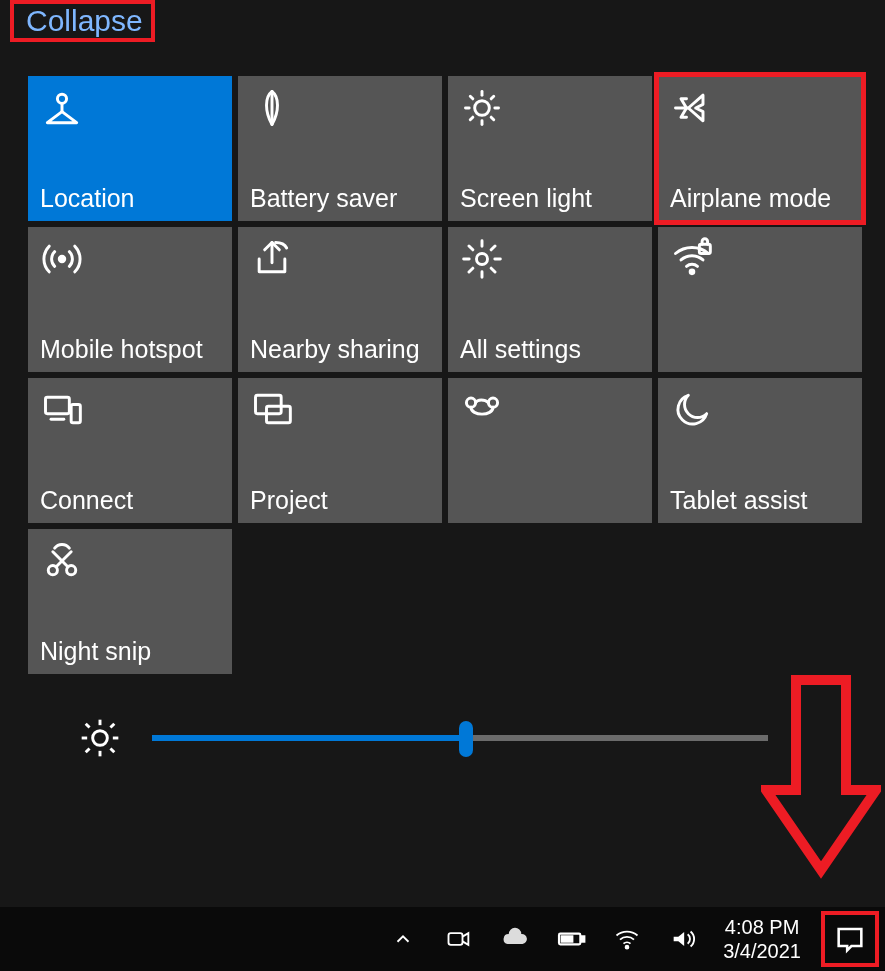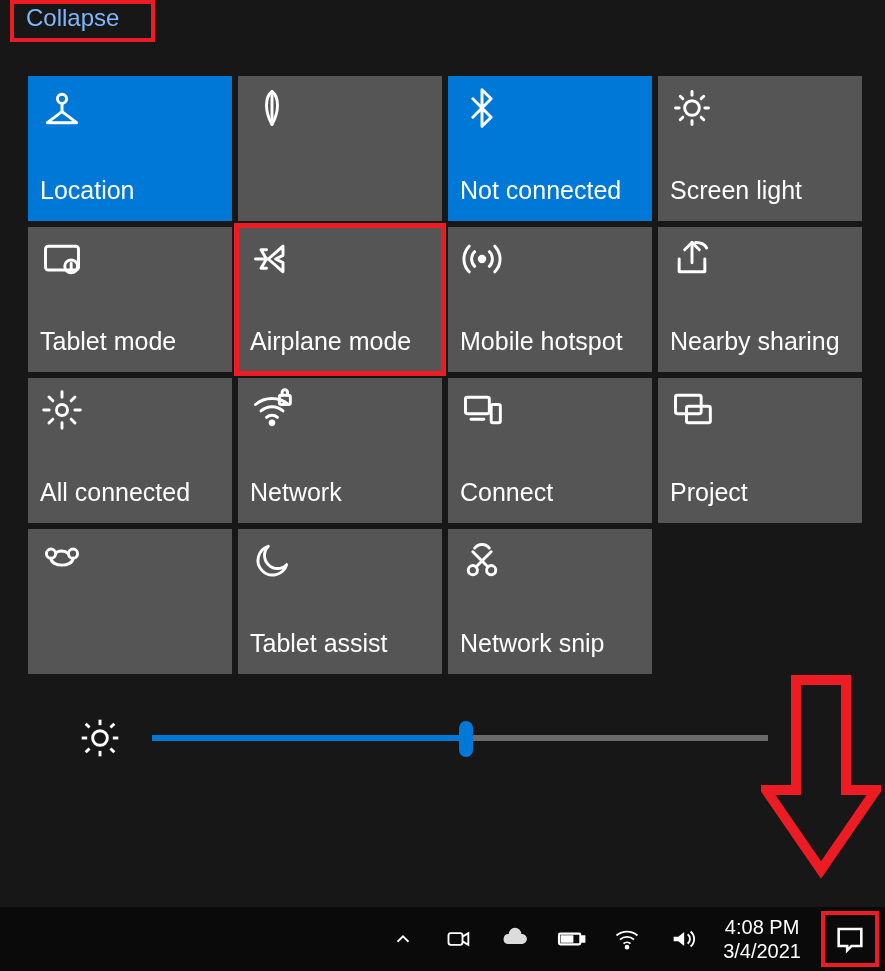--- a/index.html
+++ b/index.html
@@ -10,21 +10,21 @@
     font-family: "Segoe UI", Arial, sans-serif;
     color: #fff;
     overflow: hidden;
     position: relative;
   }
   .collapse-link {
     position: absolute;
     top: 2px;
     left: 18px;
     color: #7fb7ff;
-    font-size: 24px;
+    font-size: 30px;
     padding: 2px 8px;
     cursor: pointer;
   }
   .collapse-highlight {
     position: absolute;
     top: 0px;
     left: 10px;
     width: 145px;
     height: 42px;
     border: 4px solid #ed1c24;
@@ -34,21 +34,21 @@
     position: absolute;
     top: 76px;
     left: 28px;
     display: grid;
     grid-template-columns: repeat(4, 204px);
     grid-auto-rows: 145px;
     gap: 6px;
   }
   .tile {
     background: #555555;
-    padding: 10px 12px 16px 12px;
+    padding: 10px 12px 8px 12px;
     display: flex;
     flex-direction: column;
     justify-content: space-between;
     cursor: pointer;
     position: relative;
     gap: 42px;
   }
   .tile.active { background: #0078d7; }
   .tile .icon { height: 44px; width: 44px; }
   .tile .label { font-size: 25px; white-space: nowrap; }
@@ -144,58 +144,41 @@
       </span>
       <span class="label">Location</span>
     </div>
     <div class="tile">
       <span class="icon">
         <svg viewBox="0 0 24 24" fill="none" stroke="#fff" stroke-width="1.6" stroke-linecap="round" stroke-linejoin="round">
           <path d="M12 3 C8 6 8 14 12 21 C16 14 16 6 12 3 Z"></path>
           <line x1="12" y1="3" x2="12" y2="21"></line>
         </svg>
       </span>
-    </div>
-    <div class="tile active">
-      <span class="icon">
-        <svg viewBox="0 0 24 24" fill="none" stroke="#fff" stroke-width="1.6" stroke-linecap="round" stroke-linejoin="round">
-          <path d="M7 7l10 10-5 5V2l5 5L7 17"></path>
-        </svg>
-      </span>
-      <span class="label">Not connected</span>
+      <span class="label">Battery saver</span>
     </div>
     <div class="tile">
       <span class="icon">
         <svg viewBox="0 0 24 24" fill="none" stroke="#fff" stroke-width="1.6" stroke-linecap="round" stroke-linejoin="round">
           <circle cx="12" cy="12" r="4"></circle>
           <line x1="12" y1="3" x2="12" y2="5"></line>
           <line x1="12" y1="19" x2="12" y2="21"></line>
           <line x1="3" y1="12" x2="5" y2="12"></line>
           <line x1="19" y1="12" x2="21" y2="12"></line>
           <line x1="5.6" y1="5.6" x2="7" y2="7"></line>
           <line x1="17" y1="17" x2="18.4" y2="18.4"></line>
           <line x1="5.6" y1="18.4" x2="7" y2="17"></line>
           <line x1="17" y1="7" x2="18.4" y2="5.6"></line>
         </svg>
       </span>
       <span class="label">Screen light</span>
     </div>
     <div class="tile">
       <span class="icon">
         <svg viewBox="0 0 24 24" fill="none" stroke="#fff" stroke-width="1.6" stroke-linecap="round" stroke-linejoin="round">
-          <rect x="3" y="5" width="18" height="13" rx="1.5"></rect>
-          <circle cx="17" cy="16" r="3.5"></circle>
-          <line x1="17" y1="14.5" x2="17" y2="17.5"></line>
-        </svg>
-      </span>
-      <span class="label">Tablet mode</span>
-    </div>
-    <div class="tile">
-      <span class="icon">
-        <svg viewBox="0 0 24 24" fill="none" stroke="#fff" stroke-width="1.6" stroke-linecap="round" stroke-linejoin="round">
           <path d="M3 12h7l8-7v5l-4 2 4 2v5l-8-7H3"></path>
           <path d="M9 12l-3 5h3"></path>
           <path d="M9 12l-3-5h3"></path>
         </svg>
       </span>
       <span class="label">Airplane mode</span>
       <div class="tile-highlight"></div>
     </div>
     <div class="tile">
       <span class="icon">
@@ -220,34 +203,33 @@
       </span>
       <span class="label">Nearby sharing</span>
     </div>
     <div class="tile">
       <span class="icon">
         <svg viewBox="0 0 24 24" fill="none" stroke="#fff" stroke-width="1.6" stroke-linecap="round" stroke-linejoin="round">
           <circle cx="12" cy="12" r="3"></circle>
           <path d="M12 2v3M12 19v3M2 12h3M19 12h3M4.9 4.9l2.1 2.1M17 17l2.1 2.1M4.9 19.1L7 17M17 7l2.1-2.1"></path>
         </svg>
       </span>
-      <span class="label">All connected</span>
+      <span class="label">All settings</span>
     </div>
     <div class="tile">
       <span class="icon">
         <svg viewBox="0 0 24 24" fill="none" stroke="#fff" stroke-width="1.6" stroke-linecap="round" stroke-linejoin="round">
           <path d="M3 9a14 14 0 0 1 18 0"></path>
           <path d="M6 12.5a9 9 0 0 1 12 0"></path>
           <path d="M9 16a4.5 4.5 0 0 1 6 0"></path>
           <circle cx="12" cy="19" r="1" fill="#fff"></circle>
           <rect x="16" y="4" width="6" height="5" rx="1"></rect>
           <path d="M17.5 4V2.5a1.5 1.5 0 0 1 3 0V4"></path>
         </svg>
       </span>
-      <span class="label">Network</span>
     </div>
     <div class="tile">
       <span class="icon">
         <svg viewBox="0 0 24 24" fill="none" stroke="#fff" stroke-width="1.6" stroke-linecap="round" stroke-linejoin="round">
           <rect x="3" y="5" width="13" height="9" rx="1"></rect>
           <line x1="6" y1="17" x2="13" y2="17"></line>
           <rect x="17" y="9" width="5" height="10" rx="1"></rect>
         </svg>
       </span>
       <span class="label">Connect</span>
@@ -282,21 +264,21 @@
     <div class="tile">
       <span class="icon">
         <svg viewBox="0 0 24 24" fill="none" stroke="#fff" stroke-width="1.6" stroke-linecap="round" stroke-linejoin="round">
           <circle cx="7" cy="17" r="2.5"></circle>
           <circle cx="17" cy="17" r="2.5"></circle>
           <line x1="8.7" y1="15.3" x2="17" y2="7"></line>
           <line x1="15.3" y1="15.3" x2="7" y2="7"></line>
           <path d="M8 5a5 5 0 0 1 8 0"></path>
         </svg>
       </span>
-      <span class="label">Network snip</span>
+      <span class="label">Night snip</span>
     </div>
   </div>
 
 <div class="brightness-row">
   <span>
     <svg width="44" height="44" viewBox="0 0 24 24" fill="none" stroke="#fff" stroke-width="1.6">
       <circle cx="12" cy="12" r="4"></circle>
       <line x1="12" y1="2" x2="12" y2="5"></line>
         <line x1="12" y1="19" x2="12" y2="22"></line>
       <line x1="2" y1="12" x2="5" y2="12"></line>

